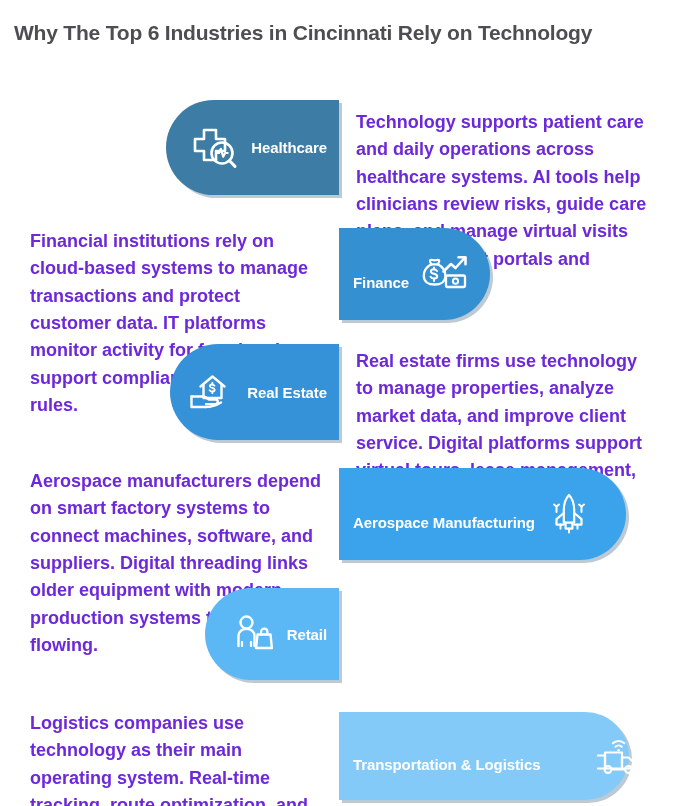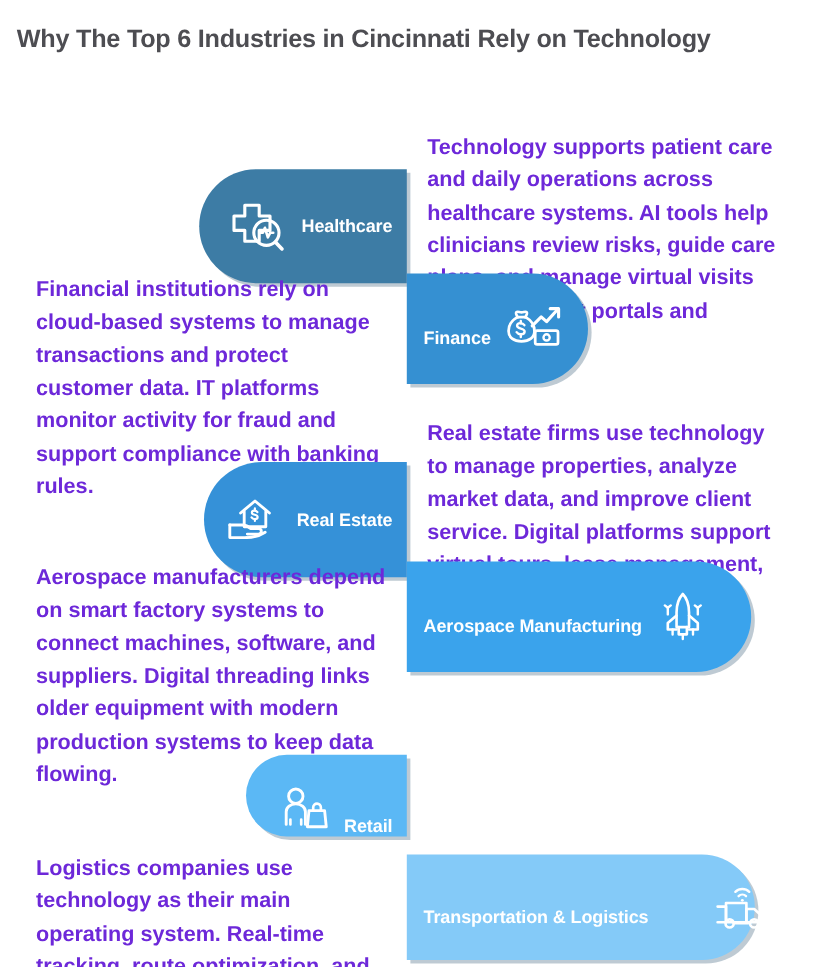--- a/index.html
+++ b/index.html
@@ -50,21 +50,20 @@
     align-items: center;
     box-sizing: border-box;
     box-shadow: 3px 3px 0 rgba(40, 80, 110, 0.30);
   }
   
   .pill.cap-left {
     border-radius: 60px 0 0 60px;
     justify-content: flex-end;
     padding-right: 6px;
     padding-left: 26px;
-    margin-top: 41px;
   }
   
   .pill.cap-right {
     border-radius: 0 60px 60px 0;
     justify-content: flex-start;
     padding-left: 14px;
     padding-right: 26px;
   }
 
   .pill-label {
@@ -167,21 +166,21 @@
           <path d="M22 37.6 v4" stroke-width="2"></path>
           <path d="M9.5 15.5 v5.5 M34.5 15.5 v5.5" stroke-width="2"></path>
           <path d="M7 13.5 l2.5 2 l2.5 -2 M32 13.5 l2.5 2 l2.5 -2" stroke-width="2"></path>
         </svg>
       </span>
     </div>
     <div class="desc left-side" style="left:30px;top:0px;width:296px;">Aerospace manufacturers depend on smart factory systems to connect machines, software, and suppliers. Digital threading links older equipment with modern production systems to keep data flowing.</div>
   </div>
 
   <div class="row" style="top:588px;height:92px;">
-    <div class="pill cap-left" style="left:205px;width:134px;height:68px;background:#5bb8f5;align-items:flex-end;">
+    <div class="pill cap-left" style="left:205px;width:134px;height:92px;background:#5bb8f5;">
       <span class="pill-icon">
         <svg width="46" height="44" viewBox="0 0 46 44" fill="none" stroke="#ffffff" stroke-width="2.4" stroke-linejoin="round" stroke-linecap="round">
           <circle cx="15.5" cy="10.5" r="6"></circle>
           <path d="M7.5 34 V23.5 c0 -3.9 3.6 -6.6 8 -6.6 c4.4 0 8 2.7 8 6.6 V34"></path>
           <path d="M11 34 v-4 M20 34 v-4" stroke-width="2.2"></path>
           <path d="M26.5 22.5 h13 l1.4 13.5 h-15.8 z"></path>
           <path d="M30 22.5 v-2.6 c0 -1.8 1.5 -3.2 3.2 -3.2 c1.8 0 3.2 1.4 3.2 3.2 v2.6" stroke-width="2.2"></path>
         </svg>
       </span>
       <span class="pill-label">Retail</span>

